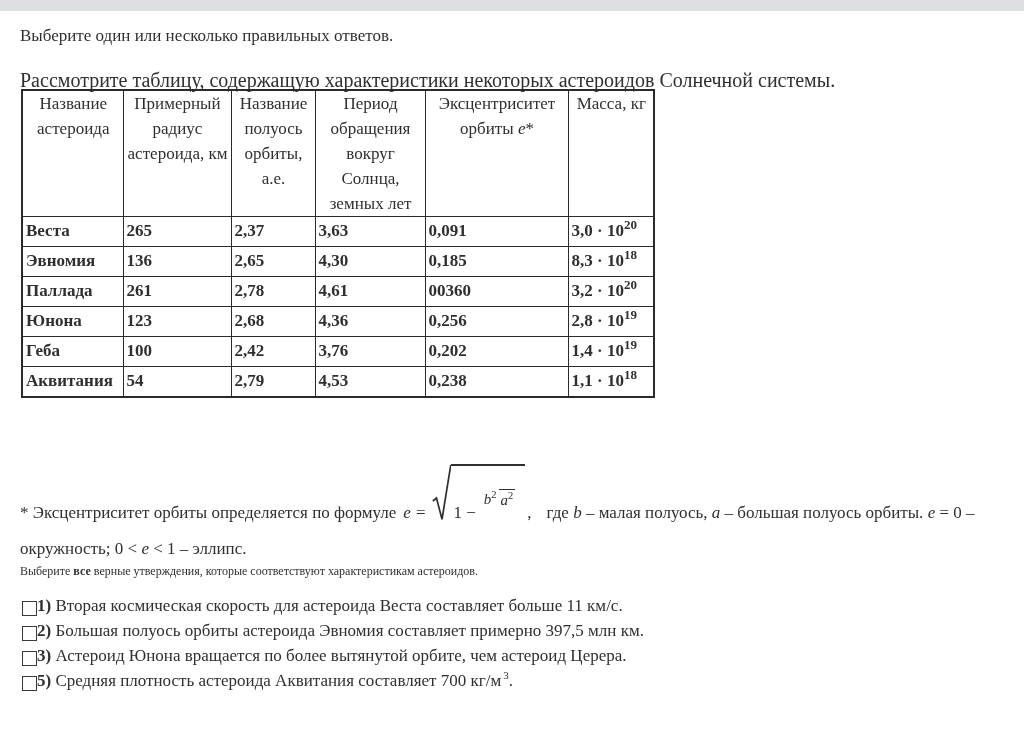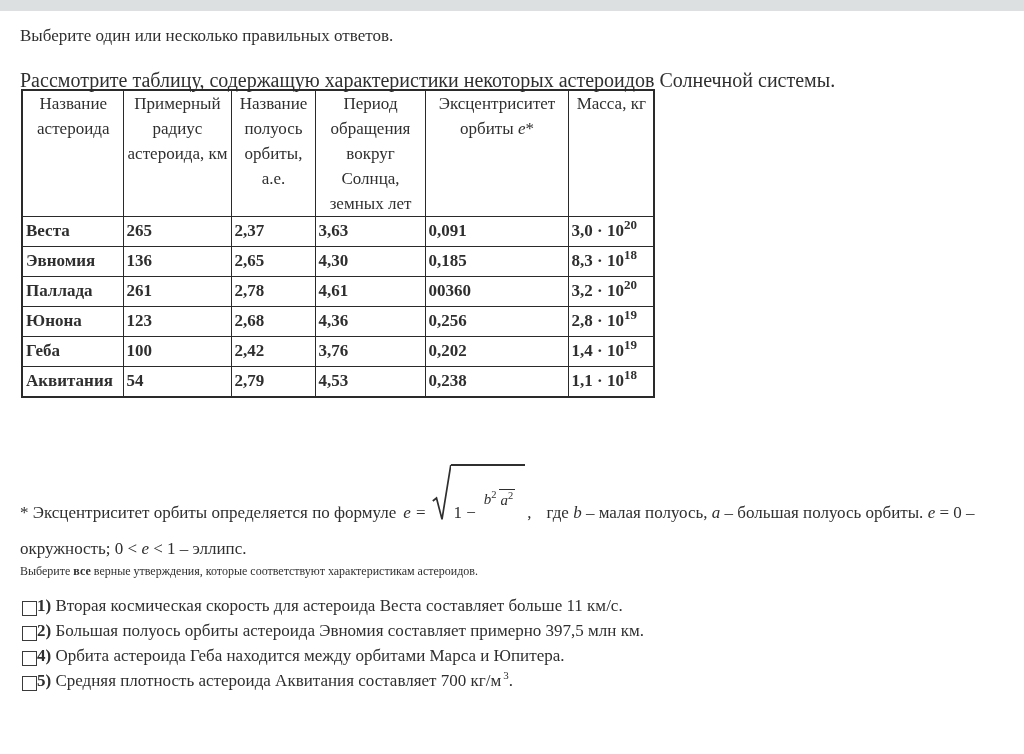--- a/index.html
+++ b/index.html
@@ -176,19 +176,19 @@
   <label class="option">
     <span class="cb"></span>
     <span class="opt-text"><b>1)</b> <span>Вторая космическая скорость для астероида Веста составляет больше 11 км/с.</span><sup></sup><span></span></span>
   </label>
   <label class="option">
     <span class="cb"></span>
     <span class="opt-text"><b>2)</b> <span>Большая полуось орбиты астероида Эвномия составляет примерно 397,5 млн км.</span><sup></sup><span></span></span>
   </label>
   <label class="option">
     <span class="cb"></span>
-    <span class="opt-text"><b>4)</b> <span>Орбита астероида Геба находится между орбитами Марса и Юпитера.</span><sup></sup><span></span></span>
+    <span class="opt-text"><b>3)</b> <span>Астероид Юнона вращается по более вытянутой орбите, чем астероид Церера.</span><sup></sup><span></span></span>
   </label>
   <label class="option">
     <span class="cb"></span>
     <span class="opt-text"><b>5)</b> <span>Средняя плотность астероида Аквитания составляет 700 кг/м</span><sup>3</sup><span>.</span></span>
   </label>
 </div>
 
 </body></html>

